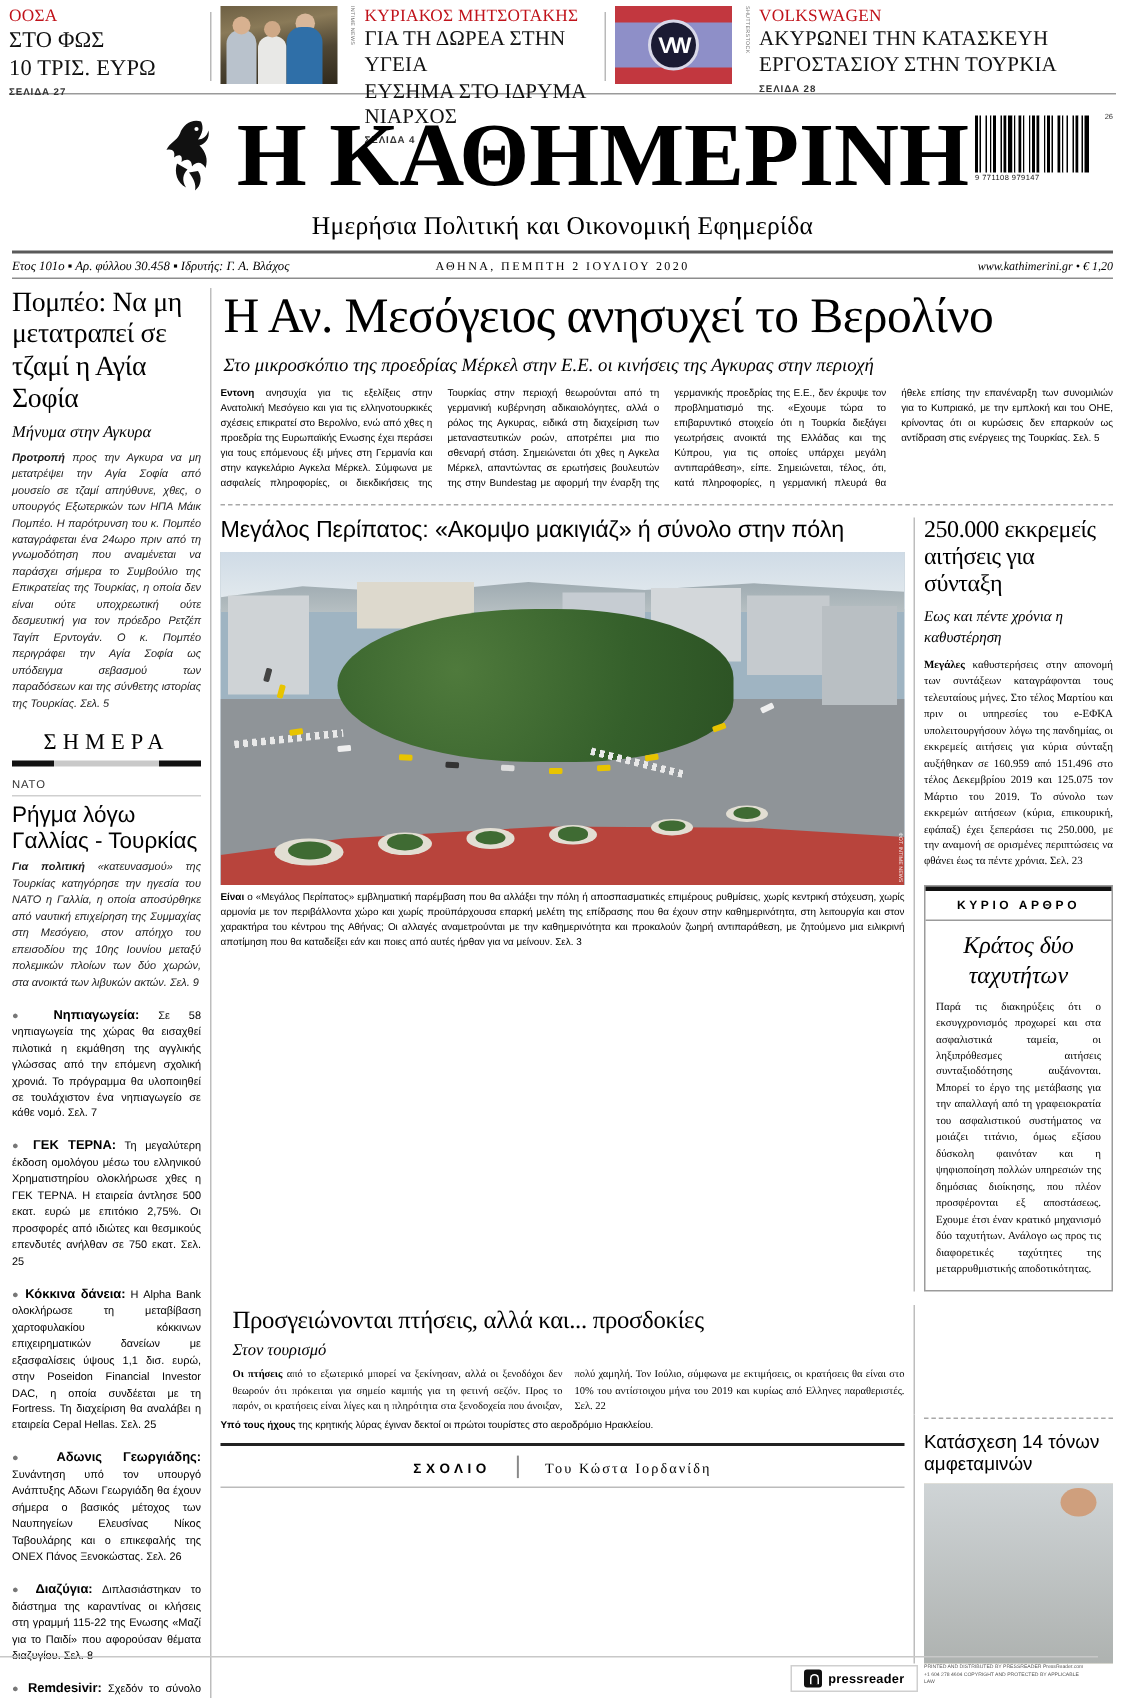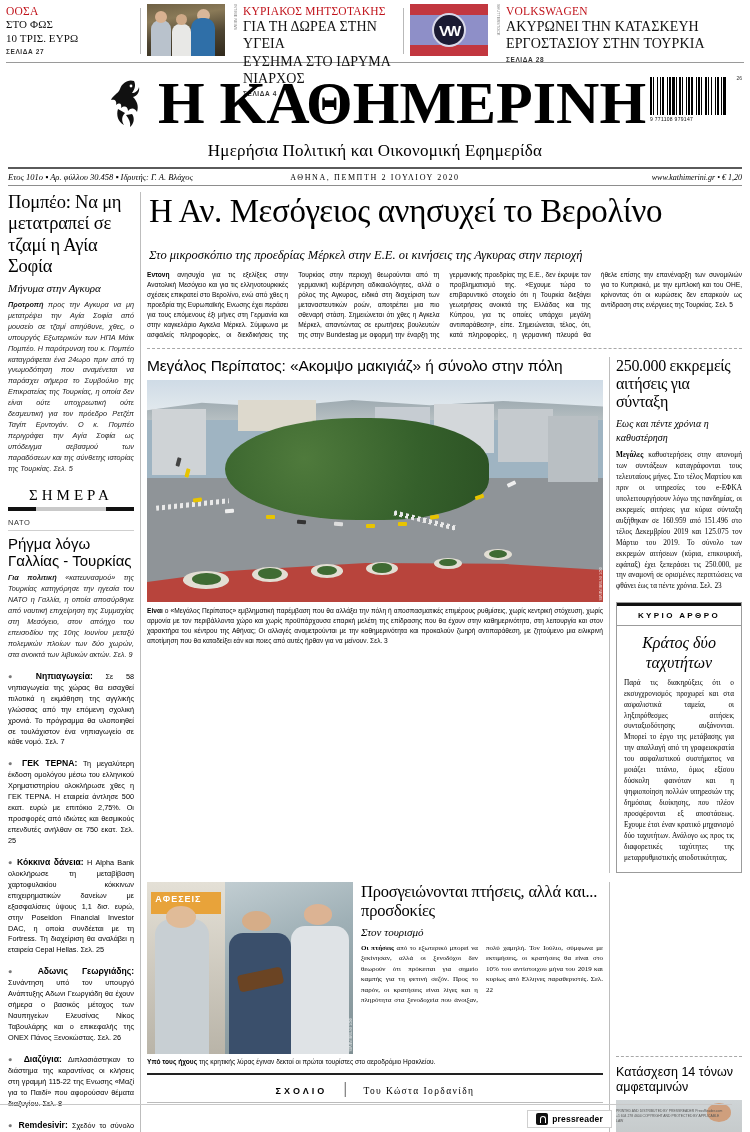--- a/index.html
+++ b/index.html
@@ -21,21 +21,21 @@
   .ts-c3 { width:300px; flex:1; }
   .ts-txt { flex:1; display:flex; flex-direction:column; justify-content:flex-start; }
   .ts-kicker {
     font-family:"Liberation Serif", serif;
     color:#c0121a; font-size:11.5px; letter-spacing:.2px; line-height:1.25;
   }
   .ts-line {
     font-family:"Liberation Serif", serif;
     font-size:14px; line-height:1.22; color:#111; letter-spacing:.1px;
   }
-  .ts-c1 .ts-line { font-size:11px; }
+  .ts-c1 .ts-line { font-size:15px; }
   .ts-page { font-size:6.5px; letter-spacing:.6px; color:#333; margin-top:3px; font-weight:700; }
   .ts-photo { width:78px; height:52px; position:relative; overflow:hidden; flex:none; }
   .ts-credit { writing-mode:vertical-rl; font-size:3.6px; color:#777; width:6px; flex:none; letter-spacing:.2px; }
 
   
   .ph-mits { background:linear-gradient(170deg,#6e6044 0%,#8a7a58 28%,#4f4633 60%,#30291c 100%); }
   .ph-mits::before{content:"";position:absolute;left:4px;top:16px;width:20px;height:36px;border-radius:9px 9px 0 0;background:#b9c2cc;}
   .ph-mits::after{content:"";position:absolute;left:44px;top:14px;width:24px;height:38px;border-radius:10px 10px 0 0;background:#2f6fa8;}
   .ph-mits .h1{position:absolute;left:8px;top:7px;width:12px;height:12px;border-radius:50%;background:#d8b190;}
   .ph-mits .h2{position:absolute;left:29px;top:10px;width:11px;height:11px;border-radius:50%;background:#cfa987;}
@@ -111,21 +111,21 @@
   .brief .bull { color:#777; }
   .brief .lead { font-weight:700; font-size:8.6px; }
 
   
   .mainhead {
     font-family:"Liberation Serif",serif; font-size:33px; line-height:1.07;
     letter-spacing:-.4px; padding:2px 0 0 2px;
   }
   .mainsub {
     font-family:"Liberation Serif",serif; font-style:italic; font-size:12.5px;
-    margin:19px 0 7px 2px;
+    margin:7px 0 7px 2px;
   }
   .cols4 { column-count:4; column-gap:10px; font-size:6.6px; line-height:1.52; text-align:justify; }
   .cols4 b { font-weight:700; }
   .dashrule { border-top:1px dashed #a8a8a8; margin:8px 0 8px; height:0; }
 
   
   .photorow { display:flex; }
   .photocol { flex:1; min-width:0; }
   .rightcol { width:126px; flex:none; }
 
@@ -458,35 +458,20 @@
             <div class="ed-title">ΚΥΡΙΟ ΑΡΘΡΟ</div>
             <div class="ed-hair"></div>
             <div class="ed-head">Κράτος δύο ταχυτήτων</div>
             <div class="serif-txt">Παρά τις διακηρύξεις ότι ο εκσυγχρονισμός προχωρεί και στα ασφαλιστικά ταμεία, οι ληξιπρόθεσμες αιτήσεις συνταξιοδότησης αυξάνονται. Μπορεί το έργο της μετάβασης για την απαλλαγή από τη γραφειοκρατία του ασφαλιστικού συστήματος να μοιάζει τιτάνιο, όμως εξίσου δύσκολη φαινόταν και η ψηφιοποίηση πολλών υπηρεσιών της δημόσιας διοίκησης, που πλέον προσφέρονται εξ αποστάσεως. Εχουμε έτσι έναν κρατικό μηχανισμό δύο ταχυτήτων. Ανάλογο ως προς τις διαφορετικές ταχύτητες της μεταρρυθμιστικής αποδοτικότητας.</div>
           </div>
         </div>
       </div>
 
       <div class="lowrow">
         <div class="photocol" style="display:flex;min-width:0;">
-          <div class="lp-photo">
-            <span class="lyra-bg"></span>
-            <span class="lyra-shop"></span>
-            <span class="lyra-sign">
-                <span>AΦΕΣΕΙΣ</span>
-              </span>
-            <span class="lyra-p1"></span>
-              <span class="lyra-h1"></span>
-            <span class="lyra-p2"></span>
-              <span class="lyra-h2"></span>
-            <span class="lyra-inst"></span>
-            <span class="lyra-p3"></span>
-              <span class="lyra-h3"></span>
-            <div class="photo-credit">ΦΩΤ. INTIME NEWS</div>
-          </div>
           <div class="lp-text">
             <div class="lp-head">Προσγειώνονται πτήσεις, αλλά και... προσδοκίες</div>
             <div class="lp-sub">Στον τουρισμό</div>
             <div class="lp-body"><b>Οι πτήσεις</b><span> από το εξωτερικό μπορεί να ξεκίνησαν, αλλά οι ξενοδόχοι δεν θεωρούν ότι πρόκειται για σημείο καμπής για τη φετινή σεζόν. Προς το παρόν, οι κρατήσεις είναι λίγες και η πληρότητα στα ξενοδοχεία που άνοιξαν, πολύ χαμηλή. Τον Ιούλιο, σύμφωνα με εκτιμήσεις, οι κρατήσεις θα είναι στο 10% του αντίστοιχου μήνα του 2019 και κυρίως από Ελληνες παραθεριστές. Σελ. 22</span></div>
           </div>
         </div>
 
         <div class="vrule"></div>
         <div class="rightcol"></div>
       </div>

